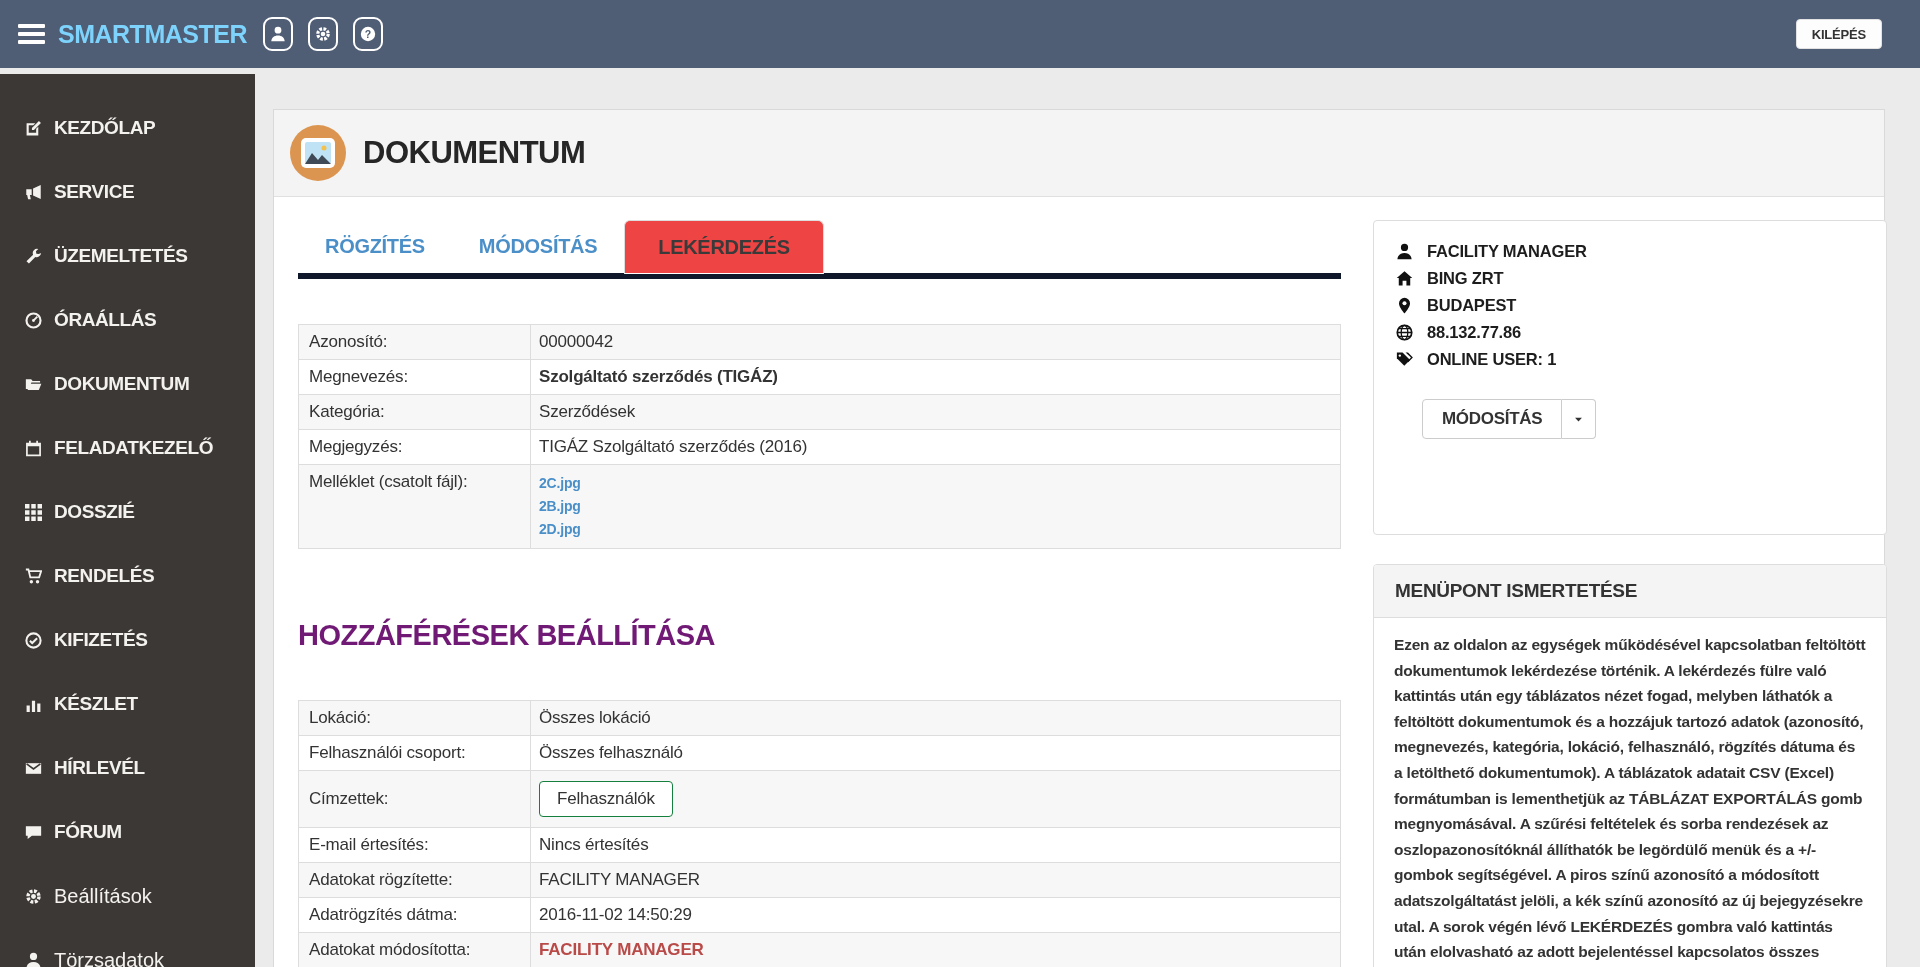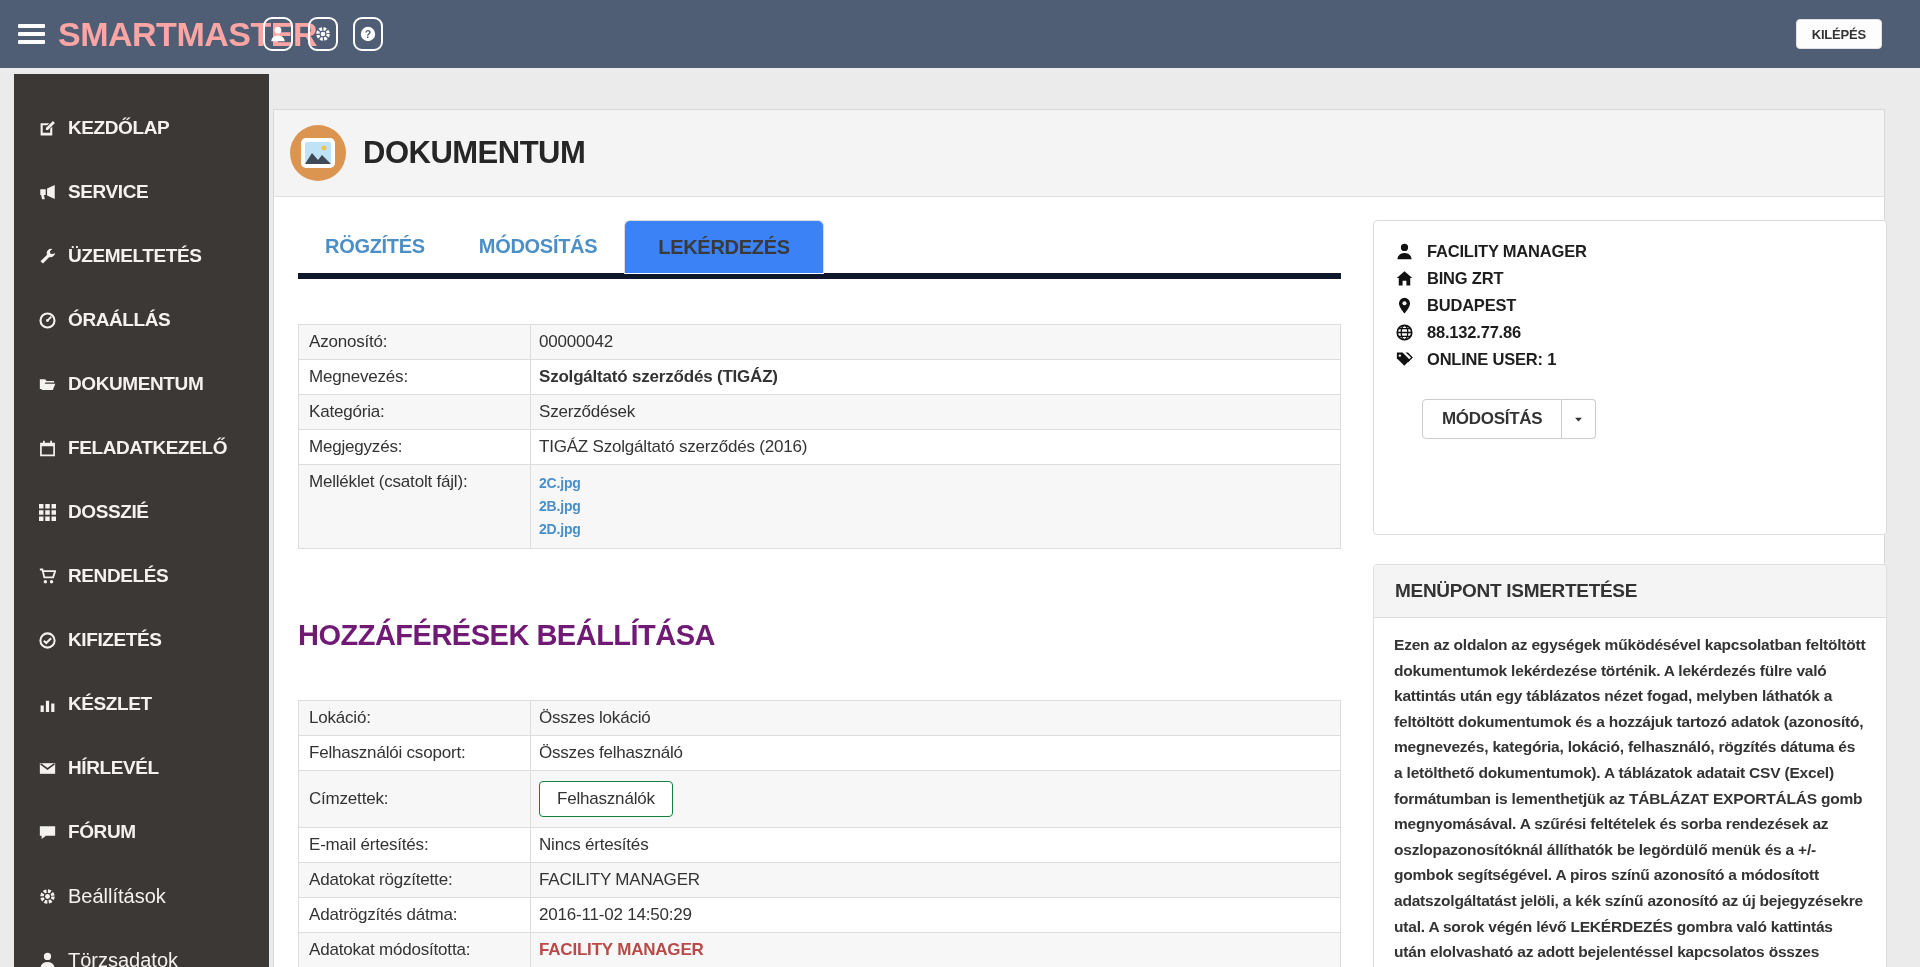--- a/index.html
+++ b/index.html
@@ -9,32 +9,32 @@
     font-family:"Liberation Sans", sans-serif;
     color:#333;
     -webkit-font-smoothing:antialiased;
   }
   svg{display:block;}
 
   
   .top-header{position:absolute;left:0;top:0;width:1920px;height:68px;background:#4f5d75;}
   .hamburger{position:absolute;left:18px;top:24px;width:27px;height:20px;cursor:pointer;}
   .hamburger span{display:block;height:4px;background:#fff;border-radius:1px;margin-bottom:4px;}
-  .brand{position:absolute;left:58px;top:0;line-height:68px;color:#fca5a5;
-    font-size:34px;font-weight:700;letter-spacing:-0.5px;}
+  .brand{position:absolute;left:58px;top:0;line-height:68px;color:#7dd3fc;
+    font-size:25px;font-weight:700;letter-spacing:-0.5px;}
   .hbtn{position:absolute;top:17px;width:30px;height:34px;border:2px solid #fff;border-radius:9px;
     display:flex;align-items:center;justify-content:center;color:#fff;cursor:pointer;box-sizing:border-box;}
   .hbtn svg{width:16px;height:16px;fill:currentColor;}
   .hbtn.b1{left:263px;}.hbtn.b2{left:308px;}.hbtn.b3{left:353px;}
   .logout-btn{position:absolute;right:38px;top:19px;height:30px;padding:0 15px;
     background:#fdfdfd;border:1px solid #e2e2e2;border-radius:4px;
     font-family:inherit;font-size:13px;font-weight:700;color:#333;letter-spacing:-0.2px;cursor:pointer;text-align:center;}
 
   
-  .sidebar{position:absolute;left:14px;top:74px;width:255px;bottom:0;background:#3b3835;padding-top:22px;box-sizing:border-box;}
+  .sidebar{position:absolute;left:0;top:74px;width:255px;bottom:0;background:#3b3835;padding-top:22px;box-sizing:border-box;}
   .nav-item{height:64px;display:flex;align-items:center;padding-left:25px;cursor:pointer;color:#f4f2ef;}
   .nav-item .nicon{width:18px;margin-right:11px;display:flex;color:#f4f2ef;}
   .nav-item .nicon svg{width:17px;height:17px;fill:currentColor;}
   .nav-item .nlabel{font-size:19px;font-weight:700;letter-spacing:-0.4px;}
   .nav-item.plain .nlabel{font-weight:400;font-size:20px;letter-spacing:0;}
 
   
   .card{position:absolute;left:273px;top:109px;width:1612px;height:940px;
     background:#fff;border:1px solid #d9d9d9;box-sizing:border-box;}
   .card-head{height:86px;background:#f4f4f4;border-bottom:1px solid #e0e0e0;
@@ -42,21 +42,21 @@
   .circle-badge{width:56px;height:56px;border-radius:50%;background:#dc9550;
     display:flex;align-items:center;justify-content:center;flex:0 0 auto;}
   .page-title{font-size:31px;font-weight:700;color:#262626;margin:0 0 0 17px;letter-spacing:-0.5px;}
   .card-body{position:relative;}
 
   
   .left-col{position:absolute;left:24px;top:23px;width:1043px;}
   .tabs{display:flex;border-bottom:6px solid #0f172a;height:59px;box-sizing:border-box;}
   .tab{color:#4b8fc9;font-weight:700;font-size:20px;letter-spacing:-0.3px;
     padding:0 27px;display:flex;align-items:center;cursor:pointer;}
-  .tab.active{background:#3b82f6;border:1px solid #ddd;border-bottom:1px solid #fff;
+  .tab.active{background:#ef4444;border:1px solid #ddd;border-bottom:1px solid #fff;
     border-radius:6px 6px 0 0;color:#3a3a3a;margin-bottom:-1px;padding:0 33px;}
 
   table.dtable{width:100%;border-collapse:collapse;margin-top:45px;font-size:17px;color:#333;}
   table.dtable td{border:1px solid #ddd;padding:7px 10px;letter-spacing:-0.2px;}
   table.dtable td.lbl{width:211px;}
   table.dtable td.val{padding-left:8px;}
   table.dtable tr.odd{background:#f7f7f7;}
   .bold{font-weight:700;}
   .red{color:#b94a48;font-weight:700;}
   .att-link{display:block;color:#4b8fc9;font-size:14px;line-height:23px;

